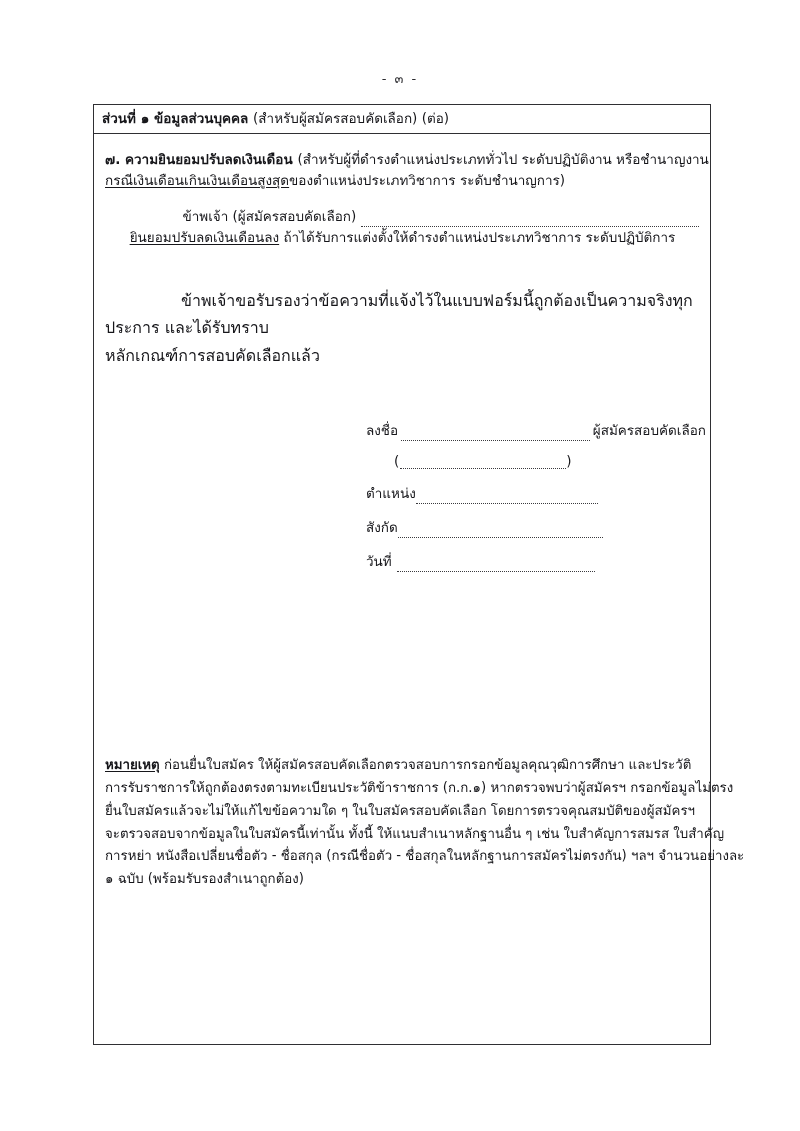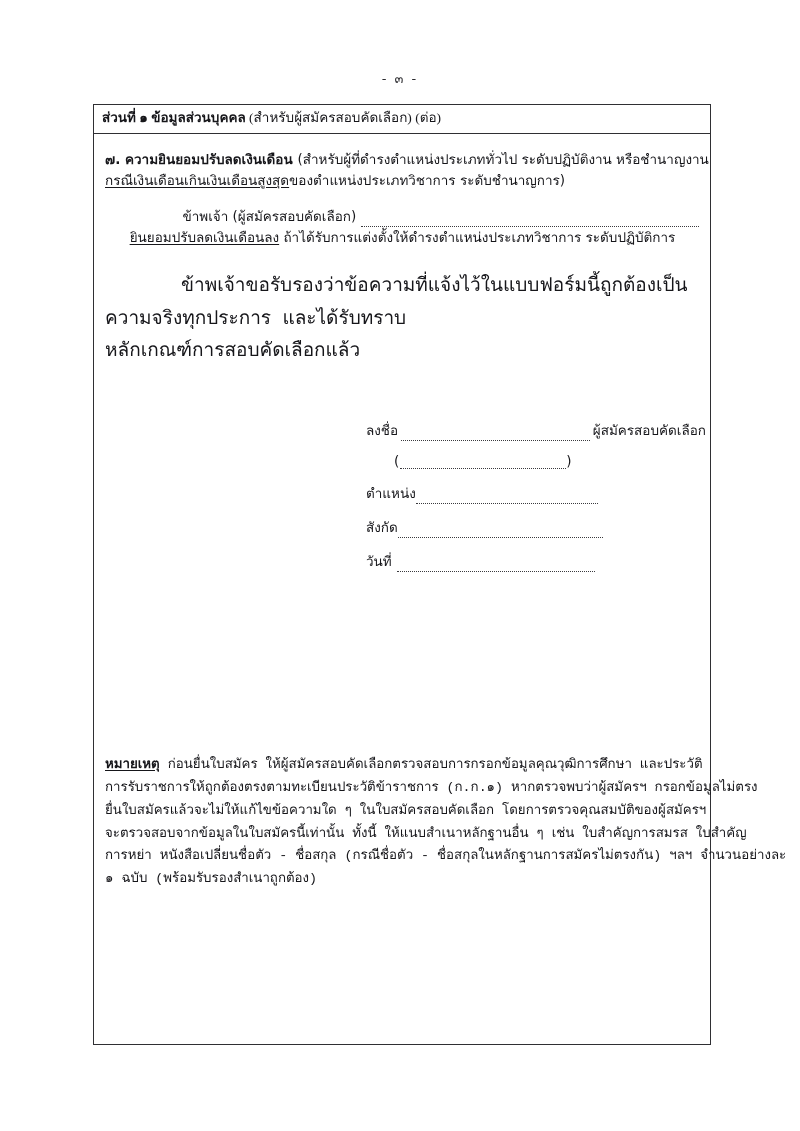--- a/index.html
+++ b/index.html
@@ -45,21 +45,20 @@
     left: 0;
     top: 0;
     width: 100%;
     box-sizing: border-box;
     border-bottom: 1.2px solid #2f2f33;
     padding: 5px 0 6px 8px;
     font-size: 13.5px;
     font-weight: bold;
     line-height: 1.25;
     white-space: nowrap;
-    font-family: Liberation Serif, serif;
   }
   .section-header .light {
     font-weight: normal;
   }
 
   
   .body-area {
     position: absolute;
     left: 0;
     top: 33px;
@@ -107,24 +106,23 @@
   .dots-grow { width: 338px; }
 
   .line-consent {
     font-size: 13.5px;
     line-height: 1.62;
     margin-top: 0;
     text-align: center;
   }
 
   .para-certify {
-    margin-top: 21px;
-    font-size: 19px;
+    margin-top: 38px;
+    font-size: 16px;
     line-height: 1.7;
-    font-family: Liberation Mono, monospace;
   }
 
   
   .signature-block {
     position: absolute;
     left: 272px;
     top: 281px;
     width: 340px;
     font-size: 13.5px;
   }
@@ -159,21 +157,21 @@
     top: 616px;
     width: 596px;
     font-size: 13.3px;
     line-height: 1.72;
   }
   .note-block .note-label {
     font-weight: bold;
     text-decoration: underline;
     text-underline-offset: 2px;
   }
-  .note-line { white-space: nowrap; font-family: Liberation Mono, monospace; }
+  .note-line { white-space: nowrap; }
   .note-line.first { text-indent: 0; }
 </style>
 </head>
 <body>
 
 <div class="page-number">- ๓ -</div>
 
 <div class="sheet-frame">
 
   <div class="section-header">

